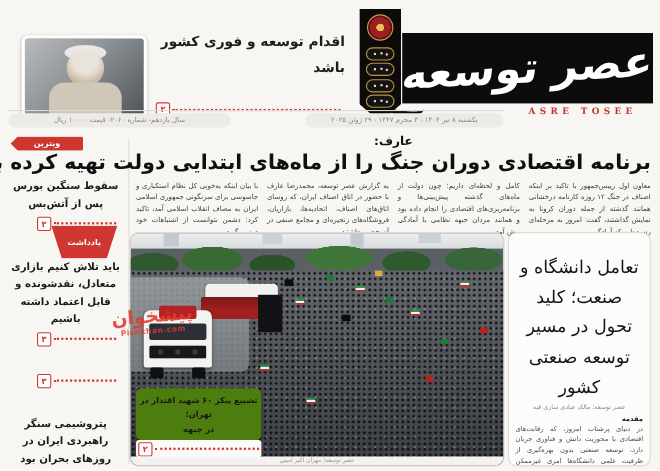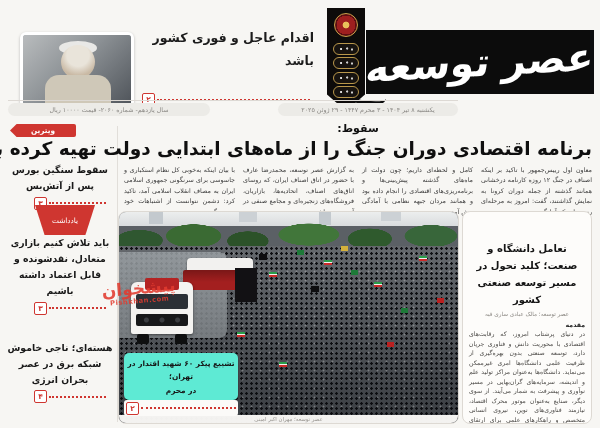--- a/index.html
+++ b/index.html
@@ -121,78 +121,79 @@
       radial-gradient(circle at 80% 50%, #3a3c40 0 2px, transparent 3px); }
   .tr-wheel { position:absolute; bottom:0; width:12px; height:10px; background:#0e0f10; border-radius:2px; }
   .flag { position:absolute; }
   .f-iran { width:8px; height:5px;
     background:linear-gradient(180deg,#2a9d4a 0 33%,#f2f2f2 33% 66%,#cc2a2a 66% 100%); }
   .f-green { width:7px; height:5px; background:#1d7a38; }
   .f-red { width:7px; height:5px; background:#bb2020; }
   .f-black { width:8px; height:6px; background:#0d0d0f; }
   .f-yellow { width:7px; height:5px; background:#d4b13c; }
 
-  .ph-caption { position:absolute; left:5px; bottom:23px; width:114px; background:#5eead4;
+  .ph-caption { position:absolute; left:5px; bottom:23px; width:114px; background:#4d7c0f;
     border-radius:5px; padding:4px 3px 3px 3px; box-shadow:0 1px 2px rgba(0,0,0,.4);
     text-align:center;margin-top:24px; }
   .ph-caption div { font-size:7.4px; font-weight:bold; color:#161616; line-height:1.8; }
   .ph-pg { position:absolute; left:5px; bottom:7px; width:114px; background:#fbfaf8;
     border-radius:3px; padding:1.5px 2px; }
   .ph-credit { position:absolute; left:0; right:0; bottom:0; height:8px; background:rgba(251,250,248,.96);
     font-size:5.4px; color:#97948f; display:flex; align-items:center; justify-content:center; }
 
   .watermark { position:absolute; left:102px; top:280px; z-index:60; transform:rotate(-5deg);
     opacity:.88; text-align:center; direction:ltr; pointer-events:none; }
   .wm-fa { font-size:17px; font-weight:bold; color:#e23c30; line-height:1; }
   .wm-en { font-size:6.8px; font-weight:bold; color:#e23c30; letter-spacing:.5px; }
 
   
   .note-card { position:absolute; left:462px; top:211px; width:130px; height:213px;
     border:1px solid #ddd9d3; border-radius:8px; background:#fdfcfa; overflow:hidden; padding:8px 6px 4px 6px; }
-  .note-badge { position:absolute; left:35px; top:205px; width:60px; height:30px; background:#cf3630;
-    color:#fff; font-size:7.3px; font-weight:normal; display:flex; align-items:center; justify-content:center;
+  .note-badge { position:absolute; left:47px; top:205px; width:60px; height:30px; background:#cf3630;
+    color:#fff; font-size:7.3px; font-weight:bold; display:flex; align-items:center; justify-content:center;
     clip-path:polygon(0 0,100% 0,84% 100%,16% 100%); z-index:5; }
-  .note-title { font-size:10px; font-weight:bold; color:#141414; text-align:center; line-height:1.7;
-    margin-top:20px; }
+  .note-title { font-size:16px; font-weight:normal; color:#141414; text-align:center; line-height:1.7;
+    margin-top:9px; }
   .note-byline { font-size:5.7px; color:#8d8a85; text-align:center; margin-top:3px; }
   .note-subhead { font-size:6.2px; font-weight:bold; color:#222; margin-top:4px; }
   .note-body { font-size:6.15px; color:#4c4a47; text-align:justify; line-height:1.55; margin-top:1px; }
 </style>
 </head>
 <body>
 
 <div class="page">
 
   <div class="quote-photo">
     <div class="qp-bg"></div>
     <div class="qp-hair"></div>
     <div class="qp-head"></div>
     <div class="qp-body"></div>
   </div>
 
   <div class="quote-block">
-    <div class="quote-line">اقدام عاجل و فوری کشور باشد</div>
+    <div class="quote-line">اقدام توسعه و فوری کشور باشد</div>
   </div>
   <div class="pgrow quote-pg">
     <span class="pgbox">۲</span>
     <span class="pgdots"></span>
   </div>
 
   <div class="banner">
     <div class="bn-medal"></div>
     <div class="bn-cart"></div>
     <div class="bn-cart"></div>
     <div class="bn-cart"></div>
     <div class="bn-cart"></div>
   </div>
 
   <div class="logo-box">
     <span class="logo-fa">عصر توسعه</span>
     <span class="logo-tail"></span>
   </div>
+  <div class="logo-en">ASRE TOSEE</div>
 
   <div class="hdr-rule"></div>
   <div class="info-bar info-issue">سال یازدهم- شماره ۲۰۶۰- قیمت ۱۰۰۰۰ ریال</div>
   <div class="info-bar info-date">یکشنبه ۸ تیر ۱۴۰۴ - ۳ محرم ۱۴۴۷ - ۲۹ ژوئن ۲۰۲۵</div>
 
   <div class="sidebar">
     <div class="sb-badge">ویترین</div>
 
     <div class="sb-item">
       <div class="sb-title">سقوط سنگین بورس پس از آتش‌بس</div>
@@ -203,46 +204,39 @@
     </div>
 
     <div class="sb-item">
       <div class="sb-title">باید تلاش کنیم بازاری متعادل، نقدشونده و قابل اعتماد داشته باشیم</div>
       <div class="pgrow sb-pg">
         <span class="pgbox">۳</span>
         <span class="pgdots"></span>
       </div>
     </div>
 
-    <div class="sb-item">
-      <div class="sb-title">هسته‌ای؛ ناجی خاموش شبکه برق در عصر بحران انرژی</div>
-      <div class="pgrow sb-pg">
-        <span class="pgbox">۴</span>
-        <span class="pgdots"></span>
-      </div>
-    </div>
 
     <div class="sb-item">
       <div class="pgrow sb-pg">
         <span class="pgbox">۳</span>
         <span class="pgdots"></span>
       </div>
     </div>
 
     <div class="sb-item">
       <div class="sb-title">پتروشیمی سنگر راهبردی ایران در روزهای بحران بود</div>
 
     </div>
 
   </div>
 
   <div class="vsep"></div>
 
   <div class="lead">
-    <div class="lead-kicker">سقوط:</div>
+    <div class="lead-kicker">عارف:</div>
     <div class="lead-headline">برنامه اقتصادی دوران جنگ را از ماه‌های ابتدایی دولت تهیه کرده بودیم</div>
     <div class="lead-cols">
       <div class="lead-col">معاون اول رییس‌جمهور با تاکید بر اینکه اصناف در جنگ ۱۲ روزه کارنامه درخشانی همانند گذشته از جمله دوران کرونا به نمایش گذاشتند، گفت: امروز به مرحله‌ای رسیده‌ایم که آمادگی</div>
       <div class="lead-col">کامل و لحظه‌ای داریم؛ چون دولت از ماه‌های گذشته پیش‌بینی‌ها و برنامه‌ریزی‌های اقتصادی را انجام داده بود و همانند مردان جبهه نظامی با آمادگی پیش آمدیم.</div>
       <div class="lead-col">به گزارش عصر توسعه، محمدرضا عارف با حضور در اتاق اصناف ایران، که روسای اتاق‌های اصناف، اتحادیه‌ها، بازاریان، فروشگاه‌های زنجیره‌ای و مجامع صنفی در آن حضور داشتند</div>
       <div class="lead-col">
         <span>با بیان اینکه به‌خوبی کل نظام استکباری و جاسوسی برای سرنگونی جمهوری اسلامی ایران به مصاف انقلاب اسلامی آمد، تاکید کرد: دشمن نتوانست از اشتباهات خود درس بگیرد.</span>
         <div class="pgrow lead-pg">
           <span class="pgbox">۲</span>
           <span class="pgdots"></span>
@@ -287,21 +281,21 @@
       <div class="flag f-green" style="left:232px; top:58px;"></div>
       <div class="flag f-green" style="left:282px; top:96px;"></div>
       <div class="flag f-red" style="left:268px; top:130px;"></div>
       <div class="flag f-red" style="left:318px; top:86px;"></div>
       <div class="flag f-black" style="left:192px; top:74px;"></div>
       <div class="flag f-black" style="left:140px; top:42px;"></div>
       <div class="flag f-yellow" style="left:222px; top:34px;"></div>
 
       <div class="ph-caption">
         <div>تشییع پیکر ۶۰ شهید اقتدار در تهران؛</div>
-        <div>در محرم</div>
+        <div>در جبهه</div>
       </div>
       <div class="pgrow ph-pg">
         <span class="pgbox">۲</span>
         <span class="pgdots"></span>
       </div>
       <div class="ph-credit">عصر توسعه؛ مهران اکبر امینی</div>
     </div>
   </div>
 
   <div class="watermark">

